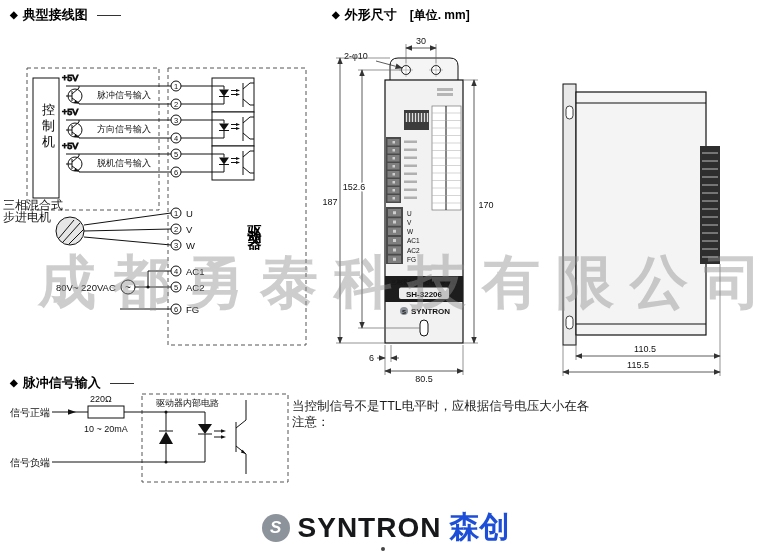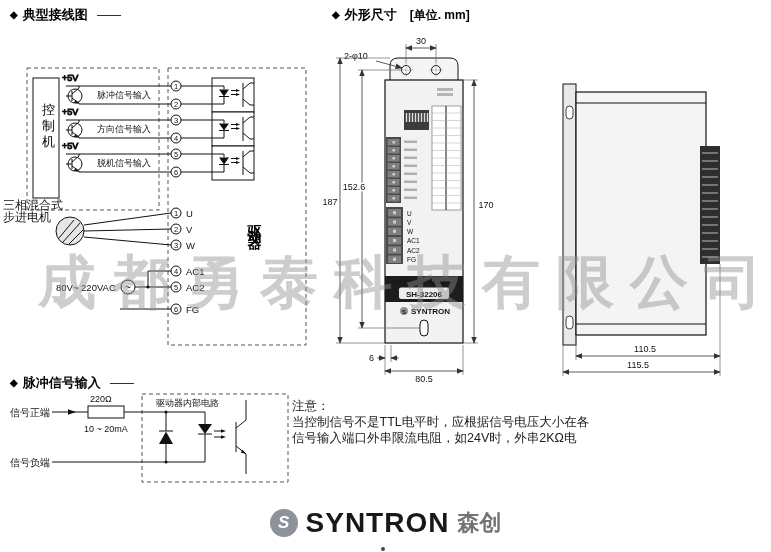--- a/index.html
+++ b/index.html
@@ -18,21 +18,21 @@
   .motor-label { position:absolute; left:3px; top:200px; font-size:12px; line-height:11.5px; z-index:2; }
   .notes { position:absolute; left:292px; top:398px; width:314px; font-size:12.5px; line-height:16px; z-index:2; color:#1a1a1a; }
   .watermark { position:absolute; left:38px; top:244px; font-size:58px; font-weight:bold; letter-spacing:16px;
                color:rgba(145,145,145,0.45); white-space:nowrap; z-index:5; pointer-events:none; }
   .footer { position:absolute; left:0; top:507px; width:100%; display:flex; justify-content:center;
             align-items:center; gap:8px; z-index:2; }
   .logo-circle { width:28px; height:28px; border-radius:50%; background:#8d939b; color:#fff;
                  display:flex; align-items:center; justify-content:center; font-weight:bold;
                  font-size:17px; font-style:italic; }
   .brand { font-size:28px; font-weight:bold; letter-spacing:1px; color:#17181a; }
-  .brand-cn { font-size:22px; font-weight:bold; color:#737373; }
+  .brand-cn { font-size:30px; font-weight:bold; color:#1d4ed8; }
   .footer-dot { position:absolute; left:381px; top:547px; width:4px; height:4px; background:#444; border-radius:50%; z-index:2; }
   svg text { font-family:"Liberation Sans", sans-serif; fill:#111; }
   svg .halo { paint-order:stroke; stroke:#fff; stroke-width:3px; stroke-linejoin:round; }
   svg line, svg path.w, svg polyline { stroke:#111; stroke-width:1; fill:none; }
   svg .ext { stroke:#666; stroke-width:0.7; }
   svg .dim { stroke:#333; stroke-width:0.8; }
   svg .thin { stroke:#999; stroke-width:0.6; }
 </style>
 </head>
 <body>
@@ -310,23 +310,22 @@
 
   <div class="vtext ctrl-text">控制机</div>
   <div class="vtext drv-text">驱动器</div>
 
   <div class="motor-label">
     <div>三相混合式</div>
     <div>步进电机</div>
   </div>
 
   <div class="notes">
+    <div>当控制信号不是TTL电平时，应根据信号电压大小在各</div>
     <div>注意：</div>
-    <div>当控制信号不是TTL电平时，应根据信号电压大小在各</div>
-    <div>信号输入端口外串限流电阻，如24V时，外串2KΩ电</div>
   </div>
 
   <div class="watermark">成都勇泰科技有限公司</div>
 
   <div class="footer">
     <div class="logo-circle">S</div>
     <div class="brand">SYNTRON</div>
     <div class="brand-cn">森创</div>
   </div>
   <div class="footer-dot"></div>

